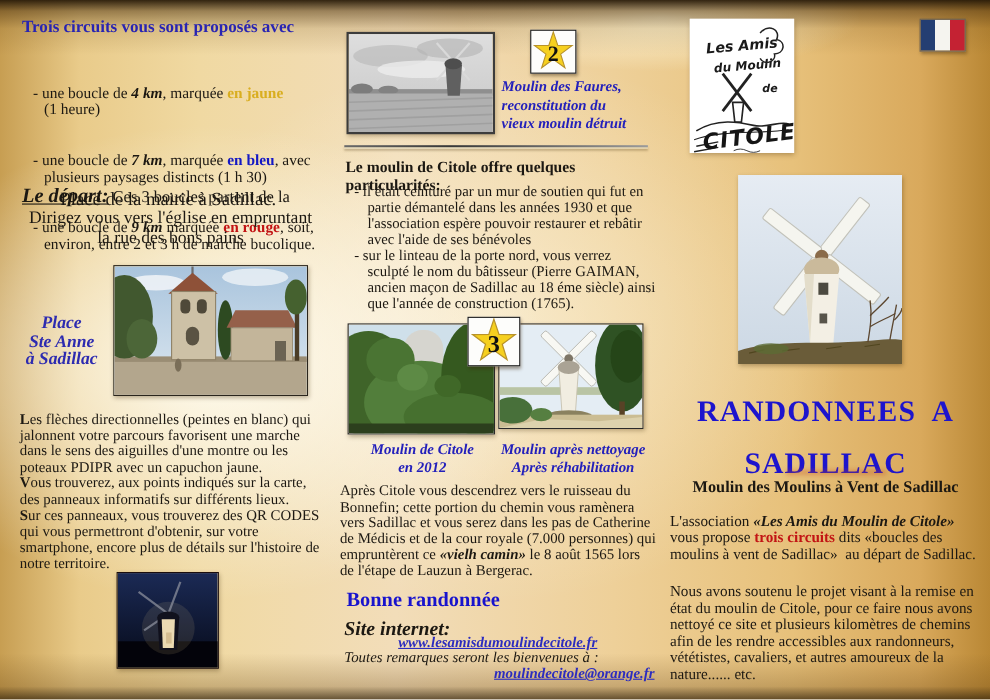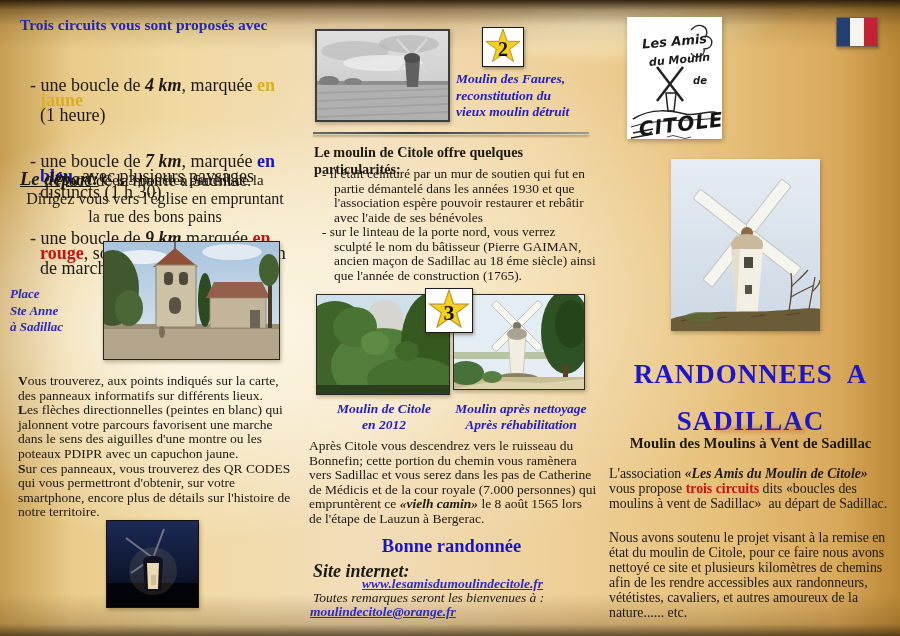--- a/index.html
+++ b/index.html
@@ -15,57 +15,57 @@
       radial-gradient(ellipse 430px 330px at 450px 300px, rgba(255,250,230,0.55), rgba(255,250,230,0) 75%),
       linear-gradient(90deg, #c79e52 0%, #e9cb8a 8%, #f0d9a2 20%, #f2ddb9 40%, #eed099 62%, #e7c17b 80%, #d9a95c 93%, #b98734 100%);
     text-decoration: underline;
   }
   .abs { position:absolute; }
   .photo { position:absolute; overflow:hidden; line-height:0; box-shadow:1px 2px 4px rgba(70,45,10,0.35); }
   .photo svg { display:block; }
 
   
   .l-title { left:20px; top:16px; width:280px; font-size:15.5px; font-weight:bold; color:#2824b2; }
-  .l-bullets { left:30px; top:47px; width:265px; font-size:18px; line-height:15.3px; white-space:pre-wrap; }
+  .l-bullets { left:30px; top:47px; width:265px; font-size:14px; line-height:15.3px; white-space:pre-wrap; }
   .bullet { padding-left:10px; text-indent:-10px; }
   .bi { font-weight:bold; font-style:italic; }
   .hl { font-weight:bold; }
   .hl-yellow { color:#d9ae20; }
   .hl-blue { color:#1418c4; }
   .hl-red { color:#c21414; }
   .l-depart { left:20px; top:149px; width:278px; font-size:15px;margin-top:20px; }
   .depart-lbl { font-size:18.5px; font-weight:bold; font-style:italic; text-decoration:underline; }
   .l-center { text-align:center; }
   .l-line2 { left:18px; top:171px; width:270px; font-size:17px; }
   .l-line3 { left:10px; top:190px; width:290px; font-size:16px; }
   .l-line4 { left:10px; top:208px; width:290px; font-size:16px; }
-  .church-caption { left:10px; top:286px; width:92px; color:#2d2bb0;
-    font-weight:bold; font-style:italic; font-size:13px; line-height:16.5px; white-space:pre-line; }
+  .church-caption { left:10px; top:286px; width:92px; text-align:center; color:#2d2bb0;
+    font-weight:bold; font-style:italic; font-size:16px; line-height:16.5px; white-space:pre-line; }
   .l-para { left:18px; top:374px; width:279px; font-size:13.5px; line-height:14.6px; }
   .lead { font-weight:bold; }
 
   
   .m-caption2 { left:456px; top:71px; width:142px; color:#2320bb; font-weight:bold; font-style:italic;
     font-size:13.5px; line-height:16.5px; white-space:pre-line; }
   .divider { left:313px; top:132px; width:276px; height:3px;
     background:linear-gradient(90deg,#6a6a6a,#383838 35%,#9b9b9b);
     border-bottom:1px solid #d8cfb4; box-shadow:0 2px 2px rgba(80,55,15,0.3); }
   .m-heading { left:314px; top:144px; width:282px; font-size:14.2px; font-weight:bold; }
   .m-bullets { left:322px; top:167px; width:274px; font-size:13.4px; line-height:14.5px; }
   .m-bullet { padding-left:12px; text-indent:-12px; }
   .m-cap3 { color:#2320bb; font-weight:bold; font-style:italic; font-size:13.5px; line-height:16px;
     text-align:center; white-space:pre-line; }
   .m-para { left:309px; top:439px; width:289px; font-size:13.5px; line-height:14.6px; }
-  .m-bonne { left:315px; top:536px; width:273px; text-align:center; font-size:18.5px; font-weight:bold; color:#1813cd; }
+  .m-bonne { left:315px; top:536px; width:273px; text-align:left; font-size:18.5px; font-weight:bold; color:#1813cd; }
   .m-site { left:313px; top:561px; font-size:18px; font-weight:bold; font-style:italic; }
   .m-url { left:310px; top:576px; width:285px; text-align:center; font-size:13.5px; font-weight:bold;
     font-style:italic; color:#2c2cbf; }
   .m-url span, .m-email span { text-decoration:underline; cursor:pointer; }
   .m-remarks { left:313px; top:590px; font-size:13.5px; font-style:italic; }
-  .m-email { left:310px; top:604px; width:285px; text-align:left; font-size:13.5px; font-weight:bold;
+  .m-email { left:310px; top:604px; width:285px; text-align:right; font-size:13.5px; font-weight:bold;
     font-style:italic; color:#2c2cbf; }
 
   
   .star-badge { position:absolute; background:#fdfdfb; border:1px solid #1a1a1a; box-shadow:1px 2px 3px rgba(60,40,10,0.45); }
   .star-badge svg { position:absolute; inset:0; }
   .star-num { position:absolute; inset:0; display:flex; align-items:center; justify-content:center;
     font-weight:bold; font-size:20px; padding-top:4px; color:#111; }
 
   
   .logo-box { left:627px; top:17px; width:95px; height:122px; background:#fff; box-shadow:1px 2px 5px rgba(70,45,10,0.4); line-height:0; }
@@ -129,22 +129,22 @@
       <ellipse cx="165" cy="28" rx="10" ry="16" fill="#45612f"></ellipse>
       <ellipse cx="58" cy="90" rx="3" ry="6" fill="#7a6e58"></ellipse>
     </svg>
   </div>
 
   <div class="abs church-caption">Place
 Ste Anne
 à Sadillac</div>
 
   <div class="abs l-para">
+    <p><span class="lead">L</span><span>es flèches directionnelles (peintes en blanc) qui jalonnent votre parcours favorisent une marche dans le sens des aiguilles d'une montre ou les poteaux PDIPR avec un capuchon jaune.</span></p>
     <p><span class="lead">V</span><span>ous trouverez, aux points indiqués sur la carte, des panneaux informatifs sur différents lieux.</span></p>
-    <p><span class="lead">L</span><span>es flèches directionnelles (peintes en blanc) qui jalonnent votre parcours favorisent une marche dans le sens des aiguilles d'une montre ou les poteaux PDIPR avec un capuchon jaune.</span></p>
     <p><span class="lead">S</span><span>ur ces panneaux, vous trouverez des QR CODES qui vous permettront d'obtenir, sur votre smartphone, encore plus de détails sur l'histoire de notre territoire.</span></p>
   </div>
 
   <div class="photo" style="left:106px; top:520px; width:93px; height:88px; border:1px solid #1a0d0d;">
     <svg width="91" height="86" viewBox="0 0 91 86">
       <defs>
           <linearGradient id="nsky" x1="0" y1="0" x2="0" y2="1">
             <stop offset="0" stop-color="#1b2a55"></stop>
             <stop offset="1" stop-color="#060a18"></stop>
           </linearGradient>

